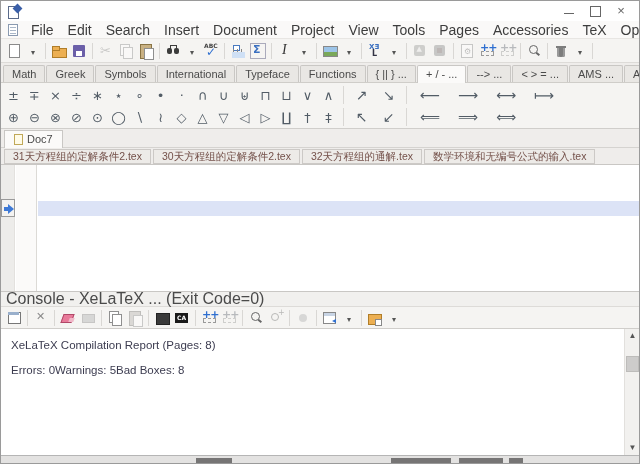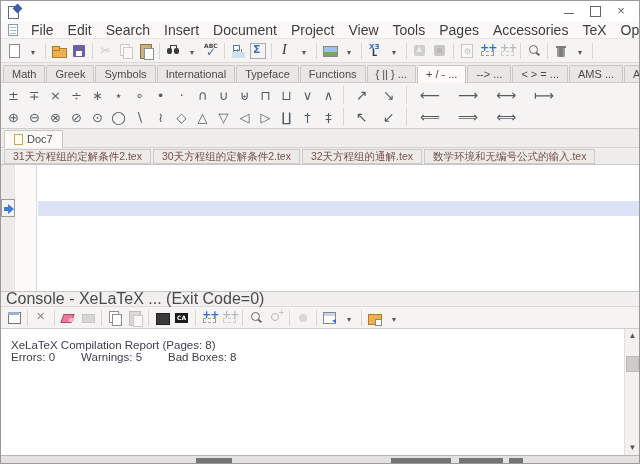--- a/index.html
+++ b/index.html
@@ -115,21 +115,21 @@
   .hline { position:absolute; left:37px; right:0; top:36px; height:15px; background:#dce3f6; }
   .cur-arrow { position:absolute; left:0; top:34px; width:14px; height:18px; border:1px solid #9a9a9a; background:#f4f3f1; }
   .cur-arrow::before { content:""; position:absolute; left:2px; top:7px; width:4px; height:4px; background:#3f7ad6; }
   .cur-arrow::after { content:""; position:absolute; left:6px; top:4px; width:0; height:0; border-left:6px solid #3f7ad6; border-top:5px solid transparent; border-bottom:5px solid transparent; }
 
   
   .console-header { height:16px; background:#f1f0ee; border-top:1px solid #c9c7c4; border-bottom:1px solid #dddbd8; display:flex; align-items:center; padding:0 5px; font-size:16px; color:#4a4a4a; flex:0 0 auto; }
   .console-toolbar { height:22px; background:#f5f4f2; border-bottom:1px solid #d0cecb; display:flex; align-items:center; padding:0 3px; flex:0 0 auto; }
   .console-body { flex:1 1 auto; background:#fff; position:relative; overflow:hidden; }
   .console-text { position:absolute; left:0; top:0; right:15px; bottom:0; padding:10px 0 0 10px; font-size:11.5px; color:#3c3c50; }
-  .report-line2 { display:flex; gap:26px; }
+  .report-line2 { margin-top:13px; display:flex; }
 
   
   .vscroll { position:absolute; right:0; top:0; bottom:0; width:15px; background:#f2f1ef; border-left:1px solid #e2e0dd; }
   .varrow { position:absolute; left:0; width:15px; height:14px; font-size:8px; color:#555; text-align:center; line-height:14px; }
   .varrow.up { top:0; }
   .varrow.down { bottom:0; }
   .vthumb { position:absolute; left:1px; width:13px; top:27px; height:16px; background:#cdcccb; border:1px solid #bdbcba; }
 
   
   .taskbar { height:8px; background:#e3e2e1; border-top:1px solid #b5b5b5; flex:0 0 auto; position:relative; }

